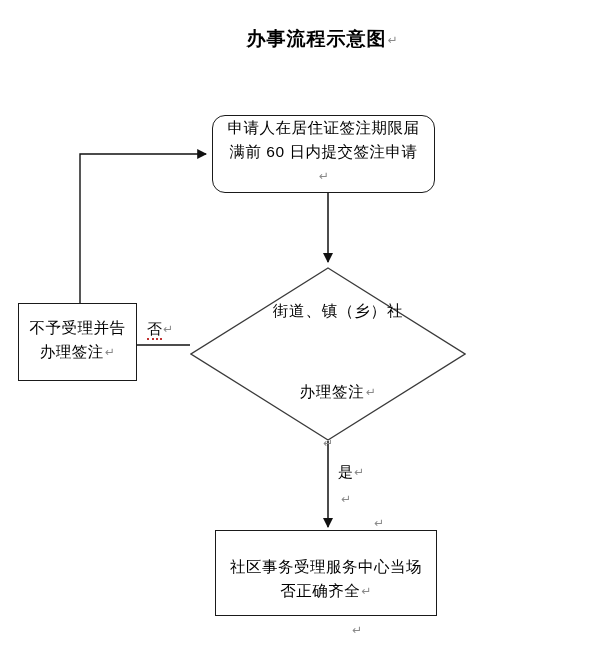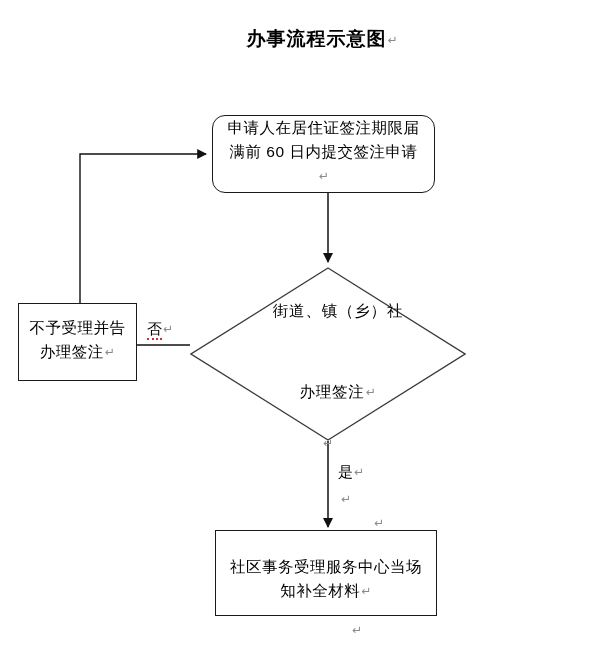--- a/index.html
+++ b/index.html
@@ -197,21 +197,21 @@
 <div class="rect-box box-reject">
   <div class="node-text">
     <span>不予受理并告</span><br>
     <span>办理签注</span><span class="pilcrow">↵</span>
   </div>
 </div>
 
 <div class="rect-box box-done">
   <div class="node-text">
     <span>社区事务受理服务中心当场</span><br>
-    <span>知补全材料</span><span class="pilcrow">↵</span>
+    <span>否正确齐全</span><span class="pilcrow">↵</span>
   </div>
 </div>
 
 <div class="edge-label label-no misspelled">
   <span class="lbl">否</span><span class="pilcrow">↵</span>
 </div>
 
 <div class="edge-label label-yes">
   <span class="lbl">是</span><span class="pilcrow">↵</span>
 </div>

